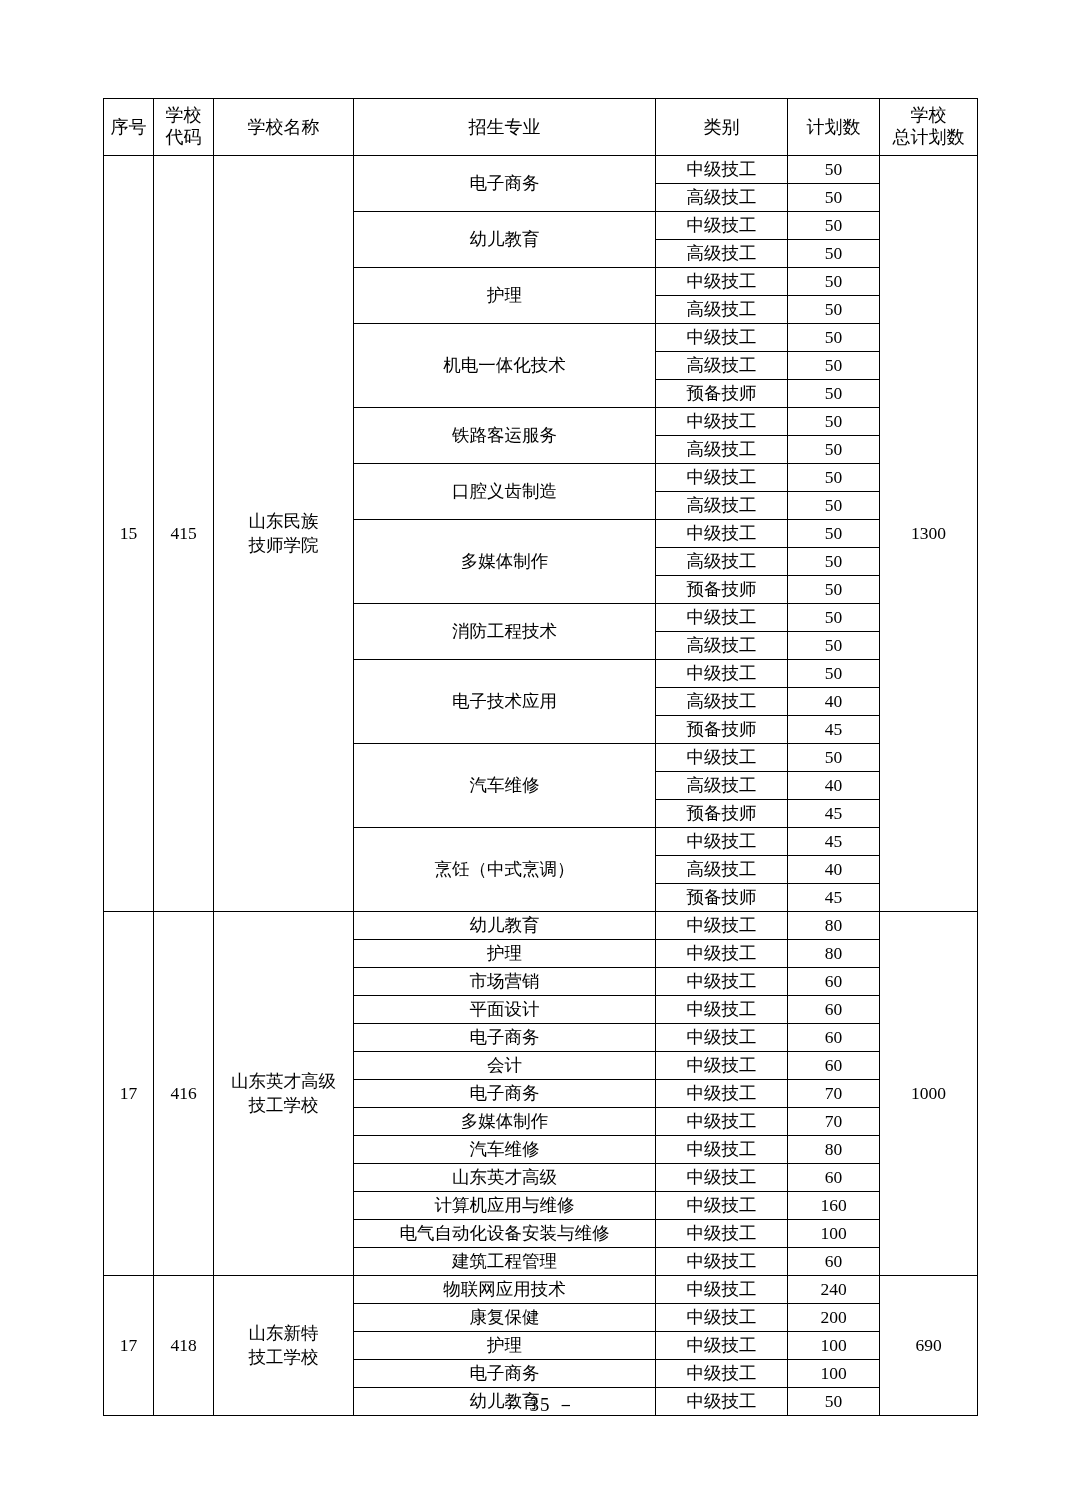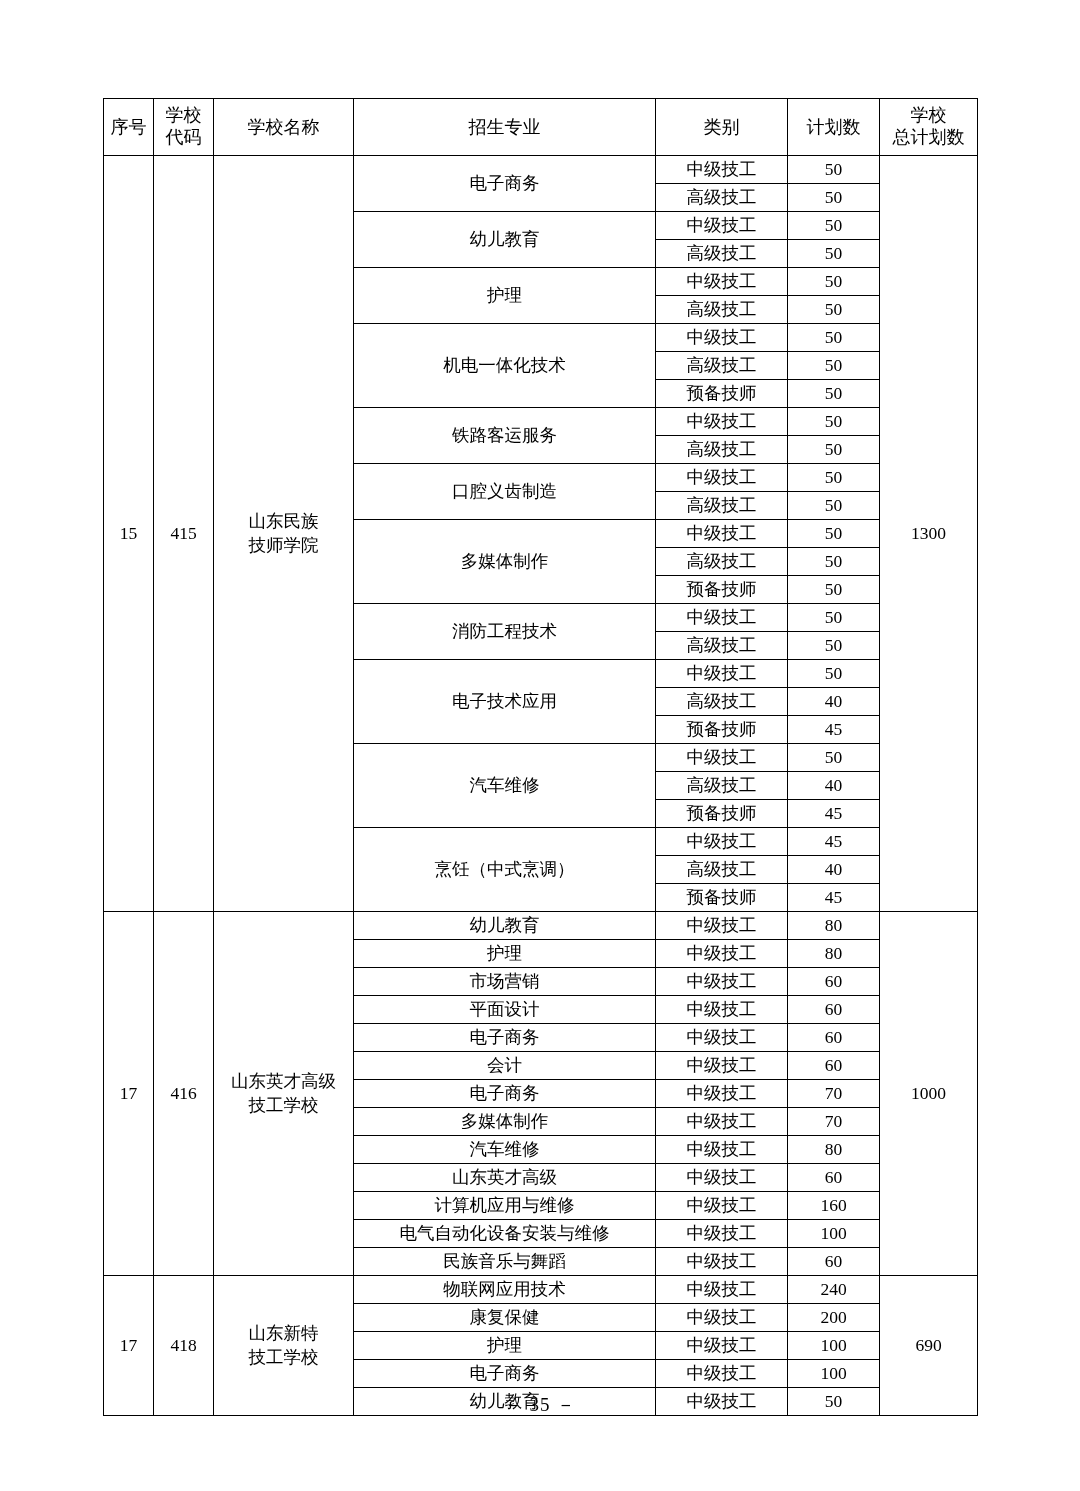--- a/index.html
+++ b/index.html
@@ -305,21 +305,21 @@
             <td rowspan="1" class="major">计算机应用与维修</td>
             <td class="cat">中级技工</td>
             <td class="num">160</td>
           </tr>
           <tr>
             <td rowspan="1" class="major">电气自动化设备安装与维修</td>
             <td class="cat">中级技工</td>
             <td class="num">100</td>
           </tr>
           <tr>
-            <td rowspan="1" class="major">民族音乐与舞蹈</td>
+            <td rowspan="1" class="major">建筑工程管理</td>
             <td class="cat">中级技工</td>
             <td class="num">60</td>
           </tr>
           <tr>
             <td rowspan="5" class="seq">17</td>
             <td rowspan="5" class="code">418</td>
             <td rowspan="5" class="school">
               <div>山东新特</div>
               <div>技工学校</div>
             </td>

